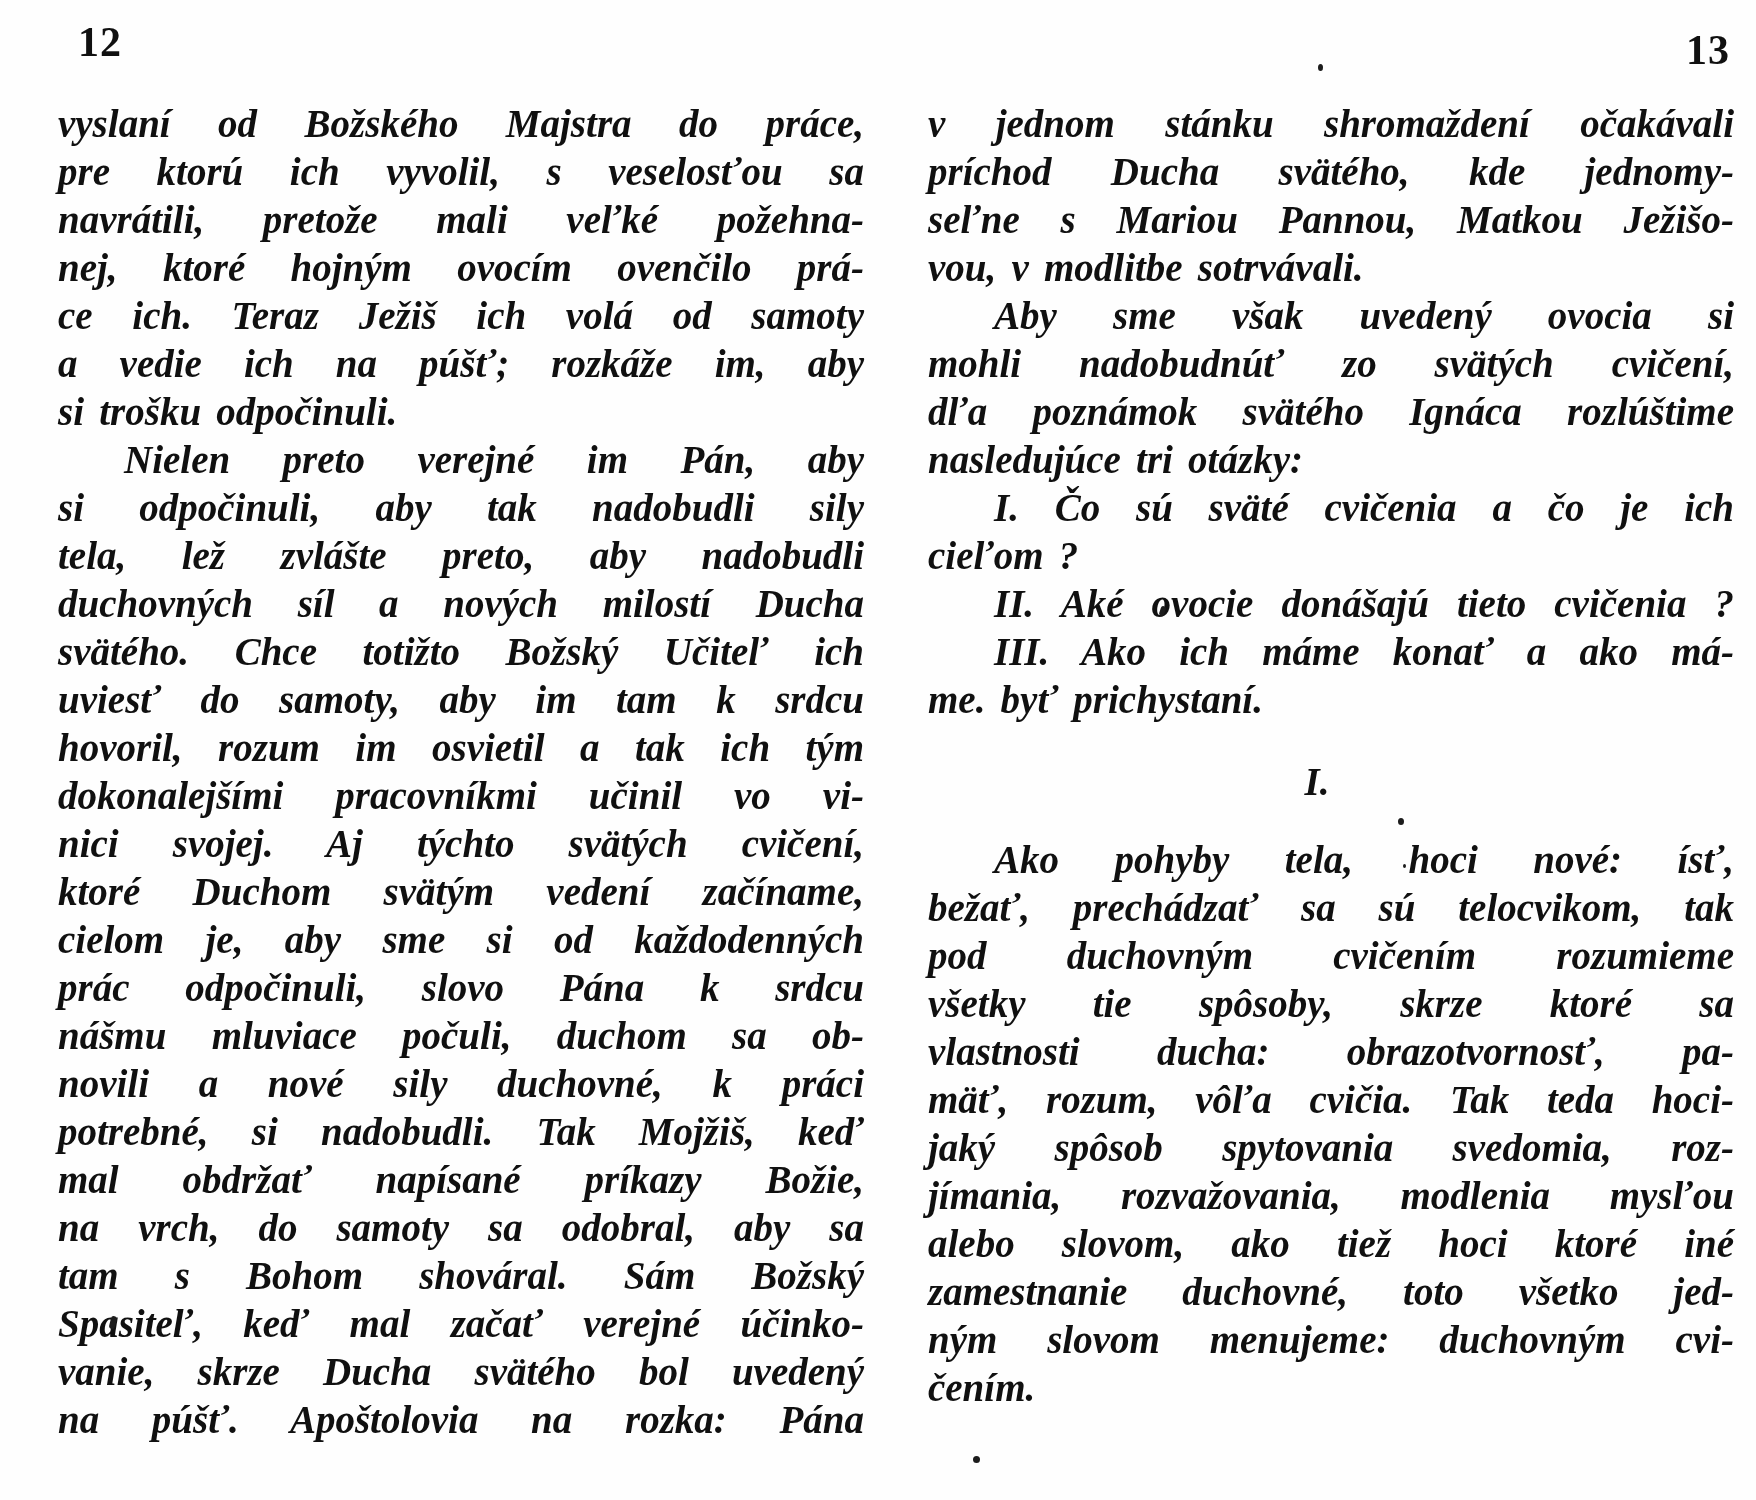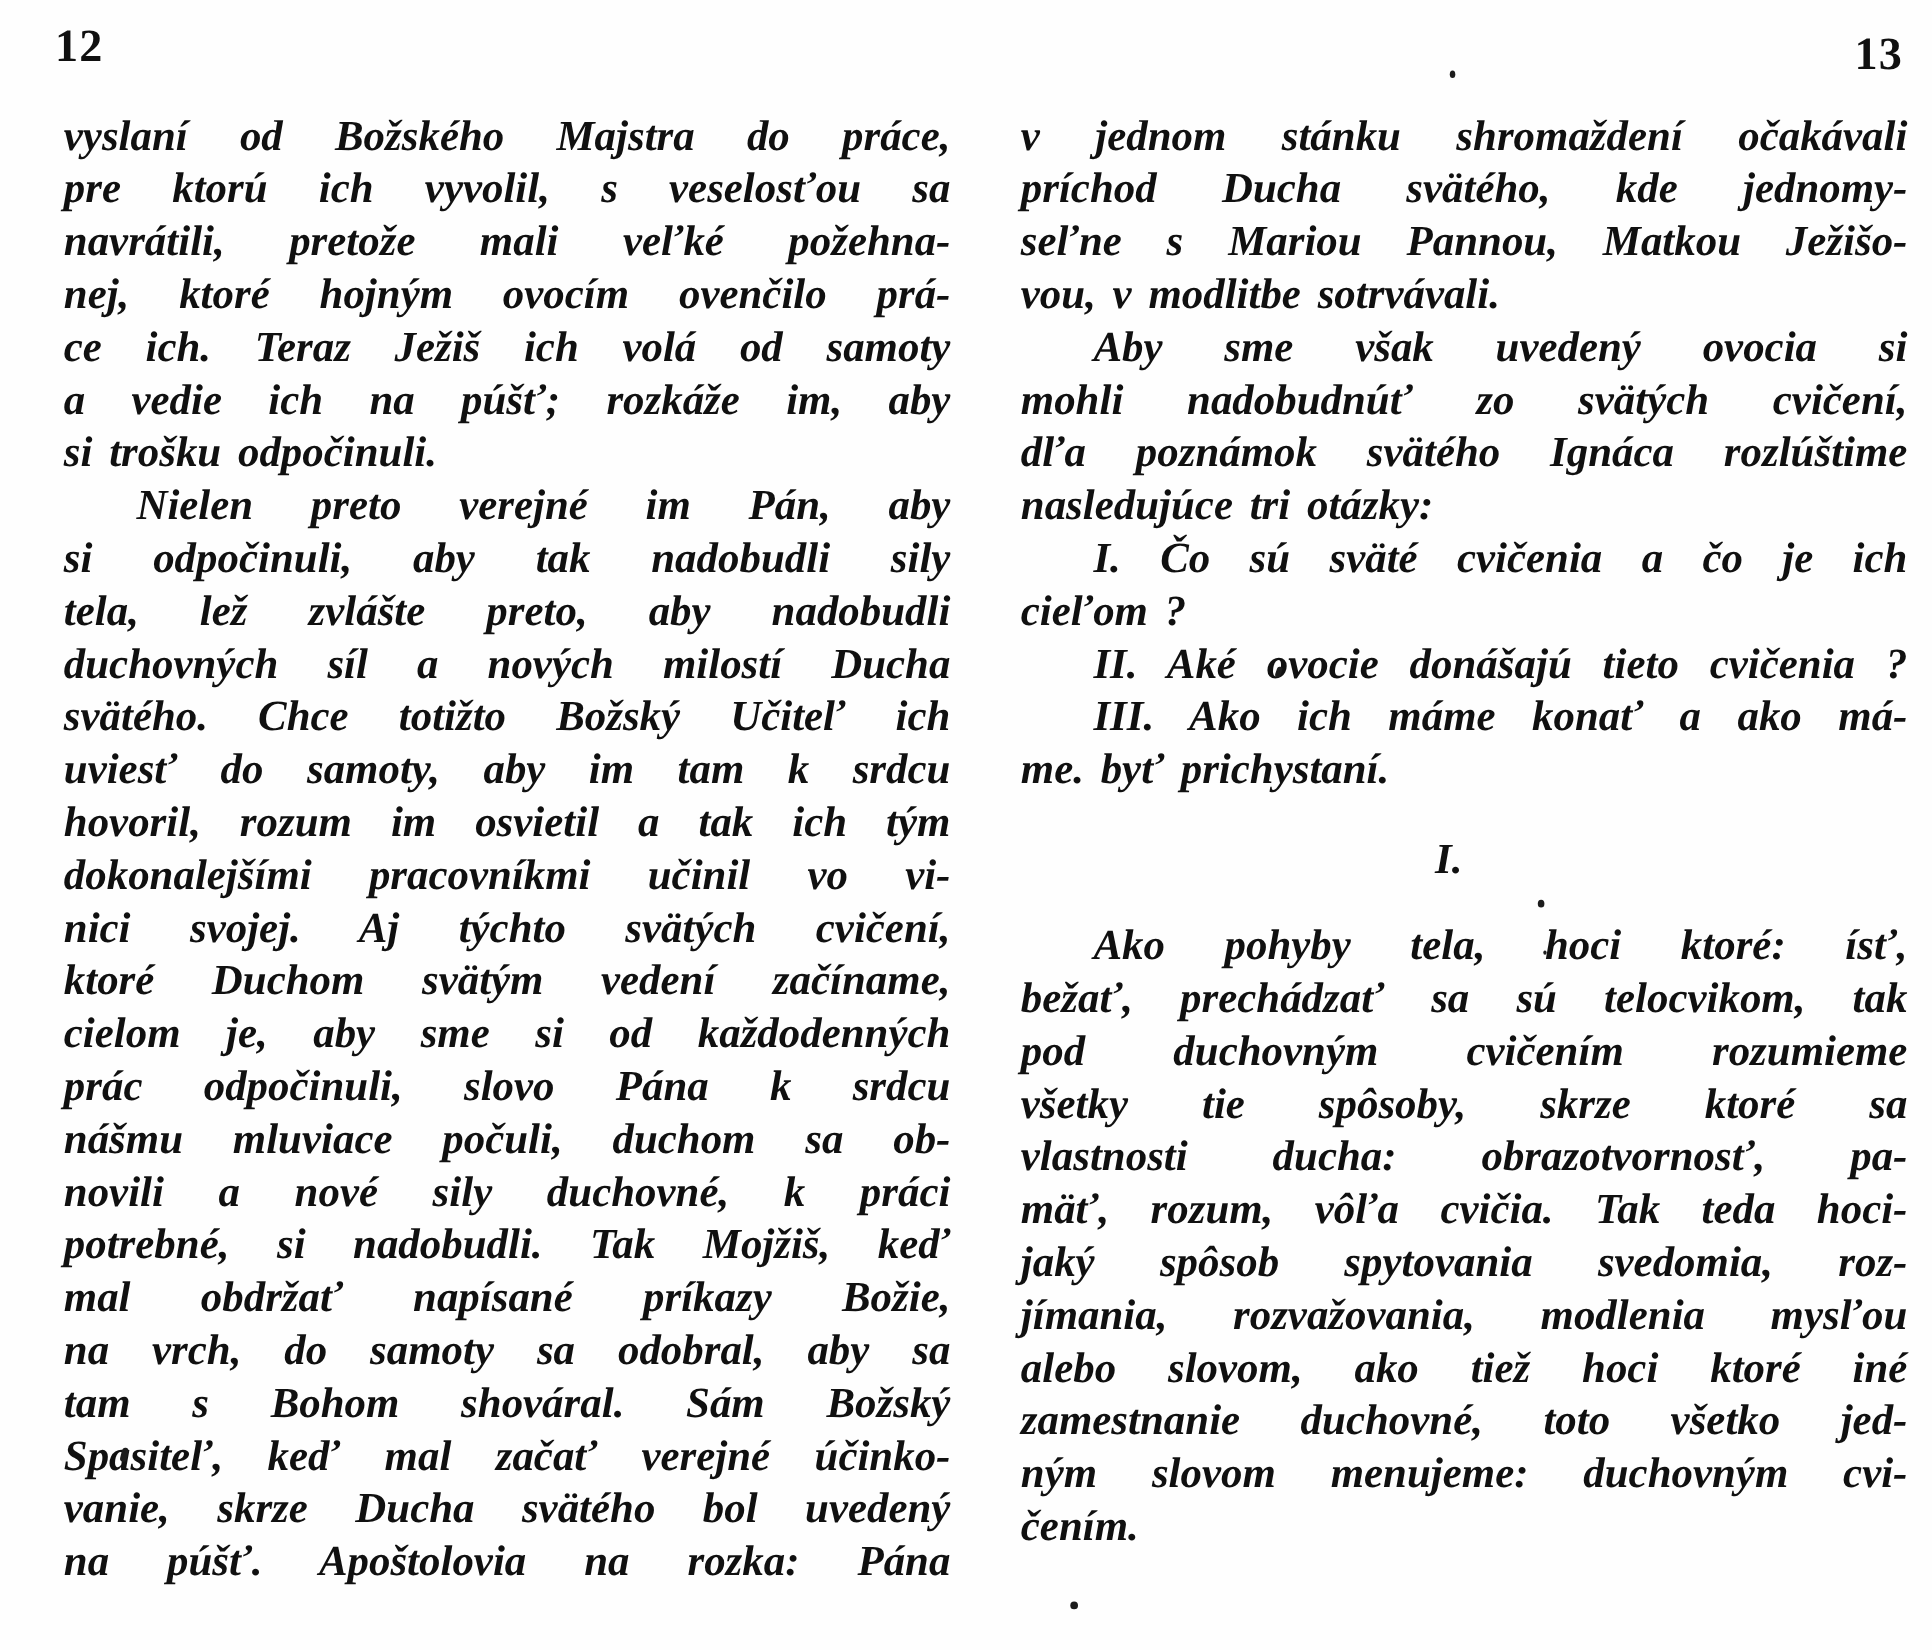--- a/index.html
+++ b/index.html
@@ -9,21 +9,21 @@
     position: relative;
     overflow: hidden;
     font-family: "Liberation Serif", "DejaVu Serif", serif;
     color: #101010;
   }
   .pagenum {
     position: absolute;
     font: bold 42px/44px "Liberation Serif", "DejaVu Serif", serif;
     letter-spacing: 1px;
   }
-  .pagenum.pn-left  { left: 50px;  top: 20px; }
+  .pagenum.pn-left  { left: 78px;  top: 20px; }
   .pagenum.pn-right { left: 1686px; top: 28px; }
   .page {
     position: absolute;
     top: 100px;
     width: 806px;
     font: bold 39px/48px "Liberation Serif", "DejaVu Serif", serif;
     word-spacing: 0.14em;
   }
   .page.pg-left  { left: 58px; }
   .page.pg-right { left: 928px; }
@@ -96,21 +96,21 @@
       <div class="ln just ind">Aby sme však uvedený ovocia si</div>
       <div class="ln just">mohli nadobudnúť zo svätých cvičení,</div>
       <div class="ln just">dľa poznámok svätého Ignáca rozlúštime</div>
       <div class="ln left">nasledujúce tri otázky:</div>
       <div class="ln just ind">I. Čo sú sväté cvičenia a čo je ich</div>
       <div class="ln left">cieľom ?</div>
       <div class="ln just ind">II. Aké ovocie donášajú tieto cvičenia ?</div>
       <div class="ln just ind">III. Ako ich máme konať a ako má-</div>
       <div class="ln left">me. byť prichystaní.</div>
       <div class="ln head">I.</div>
-      <div class="ln just ind">Ako pohyby tela, hoci ktoré: ísť,</div>
+      <div class="ln just ind">Ako pohyby tela, hoci nové: ísť,</div>
       <div class="ln just">bežať, prechádzať sa sú telocvikom, tak</div>
       <div class="ln just">pod duchovným cvičením rozumieme</div>
       <div class="ln just">všetky tie spôsoby, skrze ktoré sa</div>
       <div class="ln just">vlastnosti ducha: obrazotvornosť, pa-</div>
       <div class="ln just">mäť, rozum, vôľa cvičia. Tak teda hoci-</div>
       <div class="ln just">jaký spôsob spytovania svedomia, roz-</div>
       <div class="ln just">jímania, rozvažovania, modlenia mysľou</div>
       <div class="ln just">alebo slovom, ako tiež hoci ktoré iné</div>
       <div class="ln just">zamestnanie duchovné, toto všetko jed-</div>
       <div class="ln just">ným slovom menujeme: duchovným cvi-</div>

